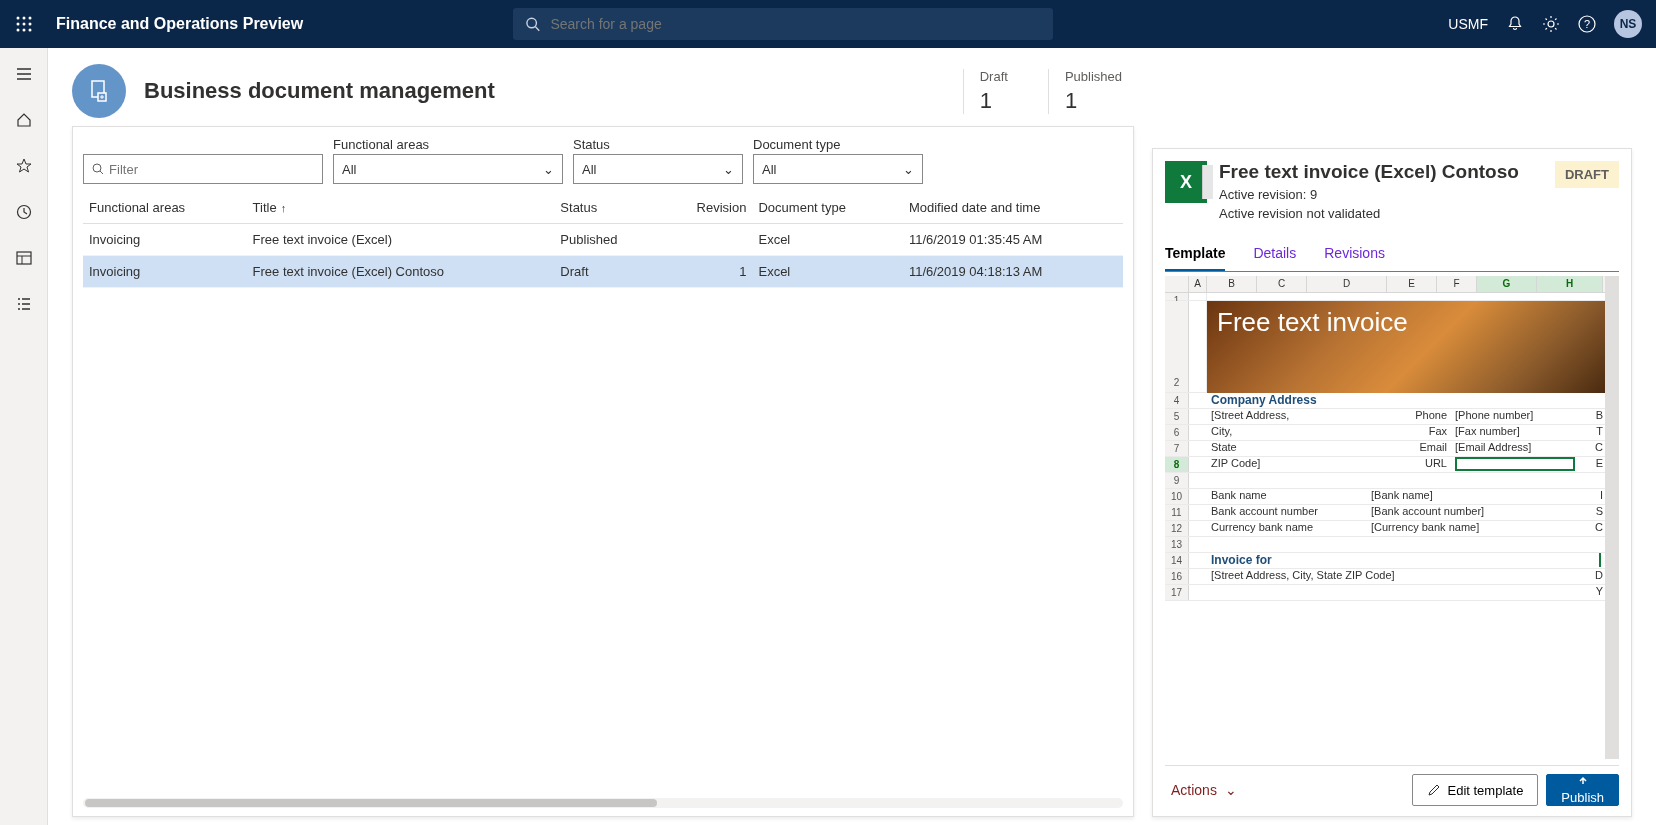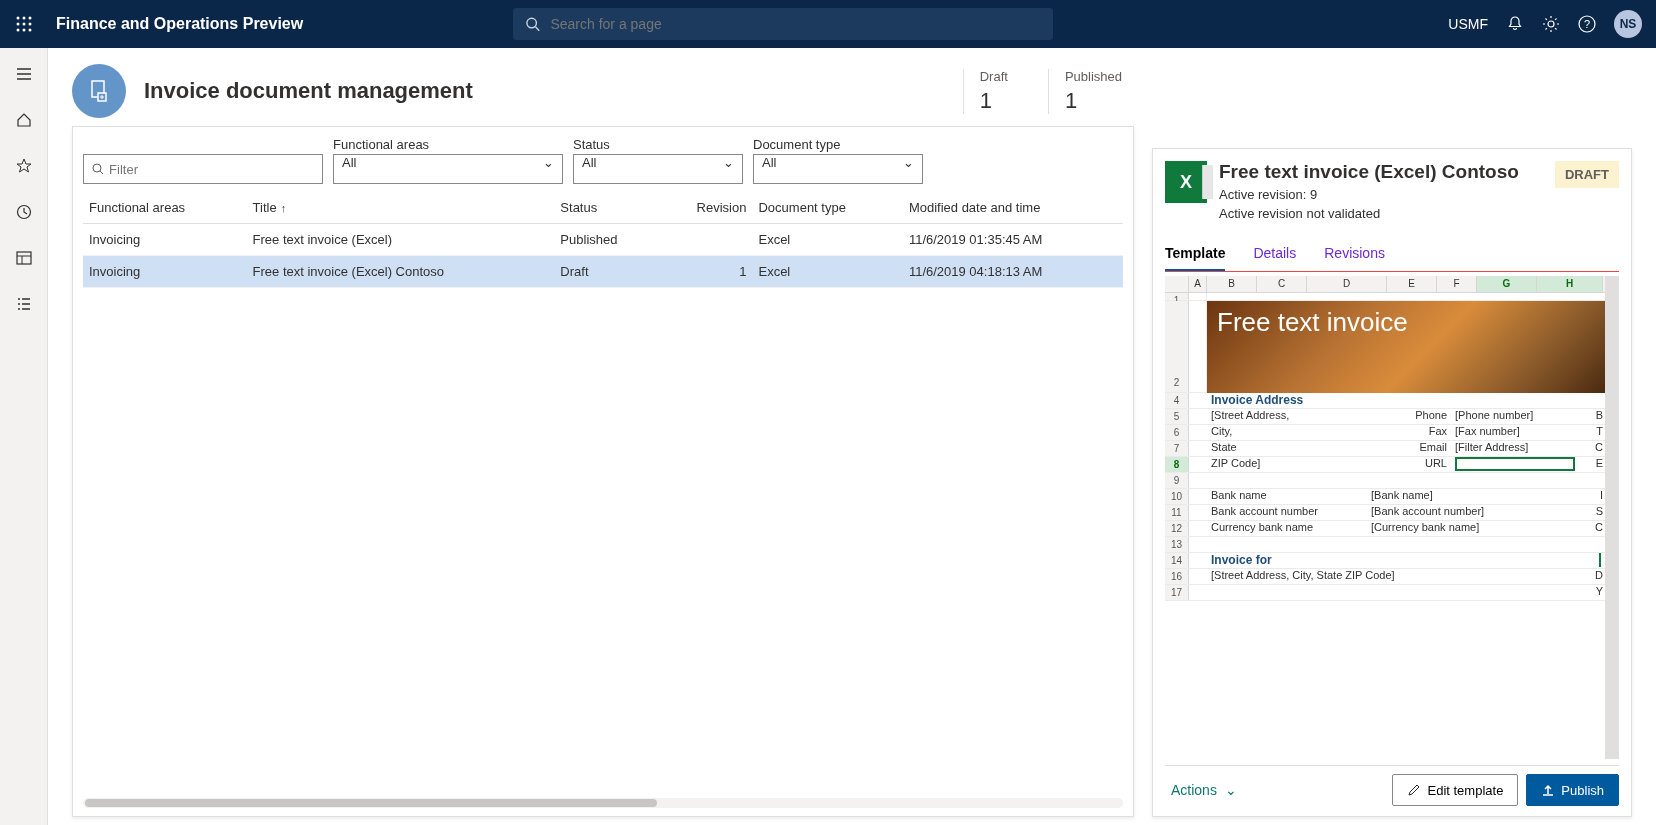--- a/index.html
+++ b/index.html
@@ -23,21 +23,21 @@
 .counts { margin-left: auto; display: flex; gap: 40px; padding-right: 12px; }
 .count-block { border-left: 1px solid #e1dfdd; padding-left: 16px; }
 .count-label { font-size: 13px; color: #605e5c; }
 .count-value { font-size: 22px; font-weight: 400; margin-top: 4px; }
 .card { border: 1px solid #e1dfdd; box-shadow: 0 2px 4px rgba(0,0,0,0.08); padding: 10px 10px 8px 10px; flex: 1; display: flex; flex-direction: column; overflow: hidden; }
 .filters-row { display: flex; gap: 10px; align-items: flex-end; margin-bottom: 8px; }
 .filter-input { width: 240px; height: 30px; border: 1px solid #8a8886; padding: 0 8px; display: flex; align-items: center; gap: 6px; }
 .filter-input input { border: none; outline: none; width: 100%; font-size: 13px; }
 .dropdown-group { display: flex; flex-direction: column; gap: 2px; }
 .dropdown-label { font-size: 13px; }
-.dropdown { height: 30px; border: 1px solid #8a8886; background: #fff; display: flex; justify-content: space-between; padding: 0 8px; cursor: pointer; }
+.dropdown { height: 30px; border: 1px solid #8a8886; background: #fff; display: flex; align-items: center; justify-content: space-between; padding: 0 8px; cursor: pointer; }
 .dd1 { width: 230px; } .dd2 { width: 170px; } .dd3 { width: 170px; }
 table.grid { width: 100%; border-collapse: collapse; }
 table.grid th { text-align: left; font-weight: 400; font-size: 13px; color: #323130; border-bottom: 1px solid #e1dfdd; padding: 8px 6px; }
 table.grid td { padding: 8px 6px; font-size: 13px; border-bottom: 1px solid #f3f2f1; }
 table.grid tr.selected { background: #cfe0f4; }
 .sort-arrow { font-size: 11px; margin-left: 4px; }
 .scroll-track { height: 10px; background: #f3f2f1; border-radius: 5px; margin-top: auto; position: relative; }
 .scroll-thumb { position: absolute; left: 2px; top: 1px; height: 8px; width: 55%; background: #c8c6c4; border-radius: 4px; }
 .right-panel { width: 480px; border: 1px solid #e1dfdd; box-shadow: 0 2px 4px rgba(0,0,0,0.08); padding: 12px 12px 10px 12px; display: flex; flex-direction: column; margin-top: 84px; }
 .rp-header { display: flex; gap: 12px; }
@@ -59,24 +59,24 @@
 .rownum { width: 24px; background: #f3f2f1; border-right: 1px solid #d6d6d6; text-align: center; font-size: 10px; color: #555; line-height: 15px; flex-shrink: 0; }
 .rownum.hl { background: #d4ead9; color: #0b6a0b; font-weight: 600; }
 .cells { flex: 1; display: flex; }
 .banner { height: 92px; background: linear-gradient(135deg, #6b3510 0%, #b87333 35%, #d98c3a 55%, #8a5a2b 80%, #4a2a10 100%); color: #fff; padding: 6px 10px; flex: 1; display: flex; flex-direction: column; justify-content: space-between; }
 .banner-title { font-size: 26px; font-weight: 400; }
 .banner-sub { font-size: 15px; }
 .section-title { color: #1f4e79; font-weight: 600; font-size: 12px; }
 .cellpad { padding: 0 4px; }
 .selcell { border: 2px solid #0f7a3b; height: 14px; }
 .footer-row { display: flex; align-items: center; justify-content: space-between; border-top: 1px solid #e1dfdd; padding-top: 8px; margin-top: 6px; }
-.actions-link { color: #0f766e; font-size: 14px; cursor: pointer; display: flex; align-items: center; gap: 8px; margin-left: 6px; }
+.actions-link { color: #7f1d1d; font-size: 14px; cursor: pointer; display: flex; align-items: center; gap: 8px; margin-left: 6px; }
 .btn { height: 32px; padding: 0 14px; border-radius: 2px; font-size: 13px; cursor: pointer; display: flex; align-items: center; gap: 6px; }
 .btn-secondary { background: #fff; border: 1px solid #8a8886; }
-.btn-primary { background: #005a9e; color: #fff; border: 1px solid #005a9e; }
+.btn-primary { background: #005a9e; color: #fff; border: 1px solid #005a9e; flex-direction: column; }
 svg { display: block; }
 </style>
 </head>
 <body>
 
 <div class="top-bar">
   <div class="waffle">
     <svg width="16" height="16" viewBox="0 0 16 16">
         <g fill="#fff">
           <circle cx="2" cy="2" r="1.5"></circle>
@@ -161,21 +161,21 @@
   <div class="content">
     <div class="left-panel">
       <div class="header-row">
         <div class="header-icon">
           <svg width="26" height="26" viewBox="0 0 26 26">
               <rect x="6" y="3" width="12" height="16" fill="none" stroke="#fff" stroke-width="1.5"></rect>
               <rect x="12" y="15" width="8" height="8" fill="#6495c8" stroke="#fff" stroke-width="1.5"></rect>
               <path d="M14 19h4M16 17v4" stroke="#fff" stroke-width="1"></path>
             </svg>
         </div>
-        <div class="header-title">Invoice document management</div>
+        <div class="header-title">Business document management</div>
         <div class="counts">
           <div class="count-block">
             <div class="count-label">Draft</div>
             <div class="count-value">1</div>
           </div>
           <div class="count-block">
             <div class="count-label">Published</div>
             <div class="count-value">1</div>
           </div>
         </div>
@@ -292,21 +292,21 @@
                 <div style="width:18px;border-right:1px solid #eaeaea"></div>
                 <div class="banner">
                   <div class="banner-title">Free text invoice</div>
                 </div>
               </div>
             </div>
           <div class="xrow">
               <div class="rownum">4</div>
               <div class="cells cellpad">
                 <div style="width:18px"></div>
-                <div class="section-title">Invoice Address</div>
+                <div class="section-title">Company Address</div>
               </div>
             </div>
           <div class="xrow">
               <div class="rownum">5</div>
               <div class="cells">
                 <div style="width:22px"></div>
                 <div style="width:176px">[Street Address,</div>
                 <div style="width:60px;text-align:right">Phone</div>
                 <div style="width:8px"></div>
                 <div style="width:120px">[Phone number]</div>
@@ -324,21 +324,21 @@
                 <div style="margin-left:auto;padding-right:2px">T</div>
               </div>
             </div>
           <div class="xrow">
               <div class="rownum">7</div>
               <div class="cells">
                 <div style="width:22px"></div>
                 <div style="width:176px">State</div>
                 <div style="width:60px;text-align:right">Email</div>
                 <div style="width:8px"></div>
-                <div style="width:120px">[Filter Address]</div>
+                <div style="width:120px">[Email Address]</div>
                 <div style="margin-left:auto;padding-right:2px">C</div>
               </div>
             </div>
           <div class="xrow">
               <div class="rownum hl">8</div>
               <div class="cells">
                 <div style="width:22px"></div>
                 <div style="width:176px">ZIP Code]</div>
                 <div style="width:60px;text-align:right">URL</div>
                 <div style="width:8px"></div>

